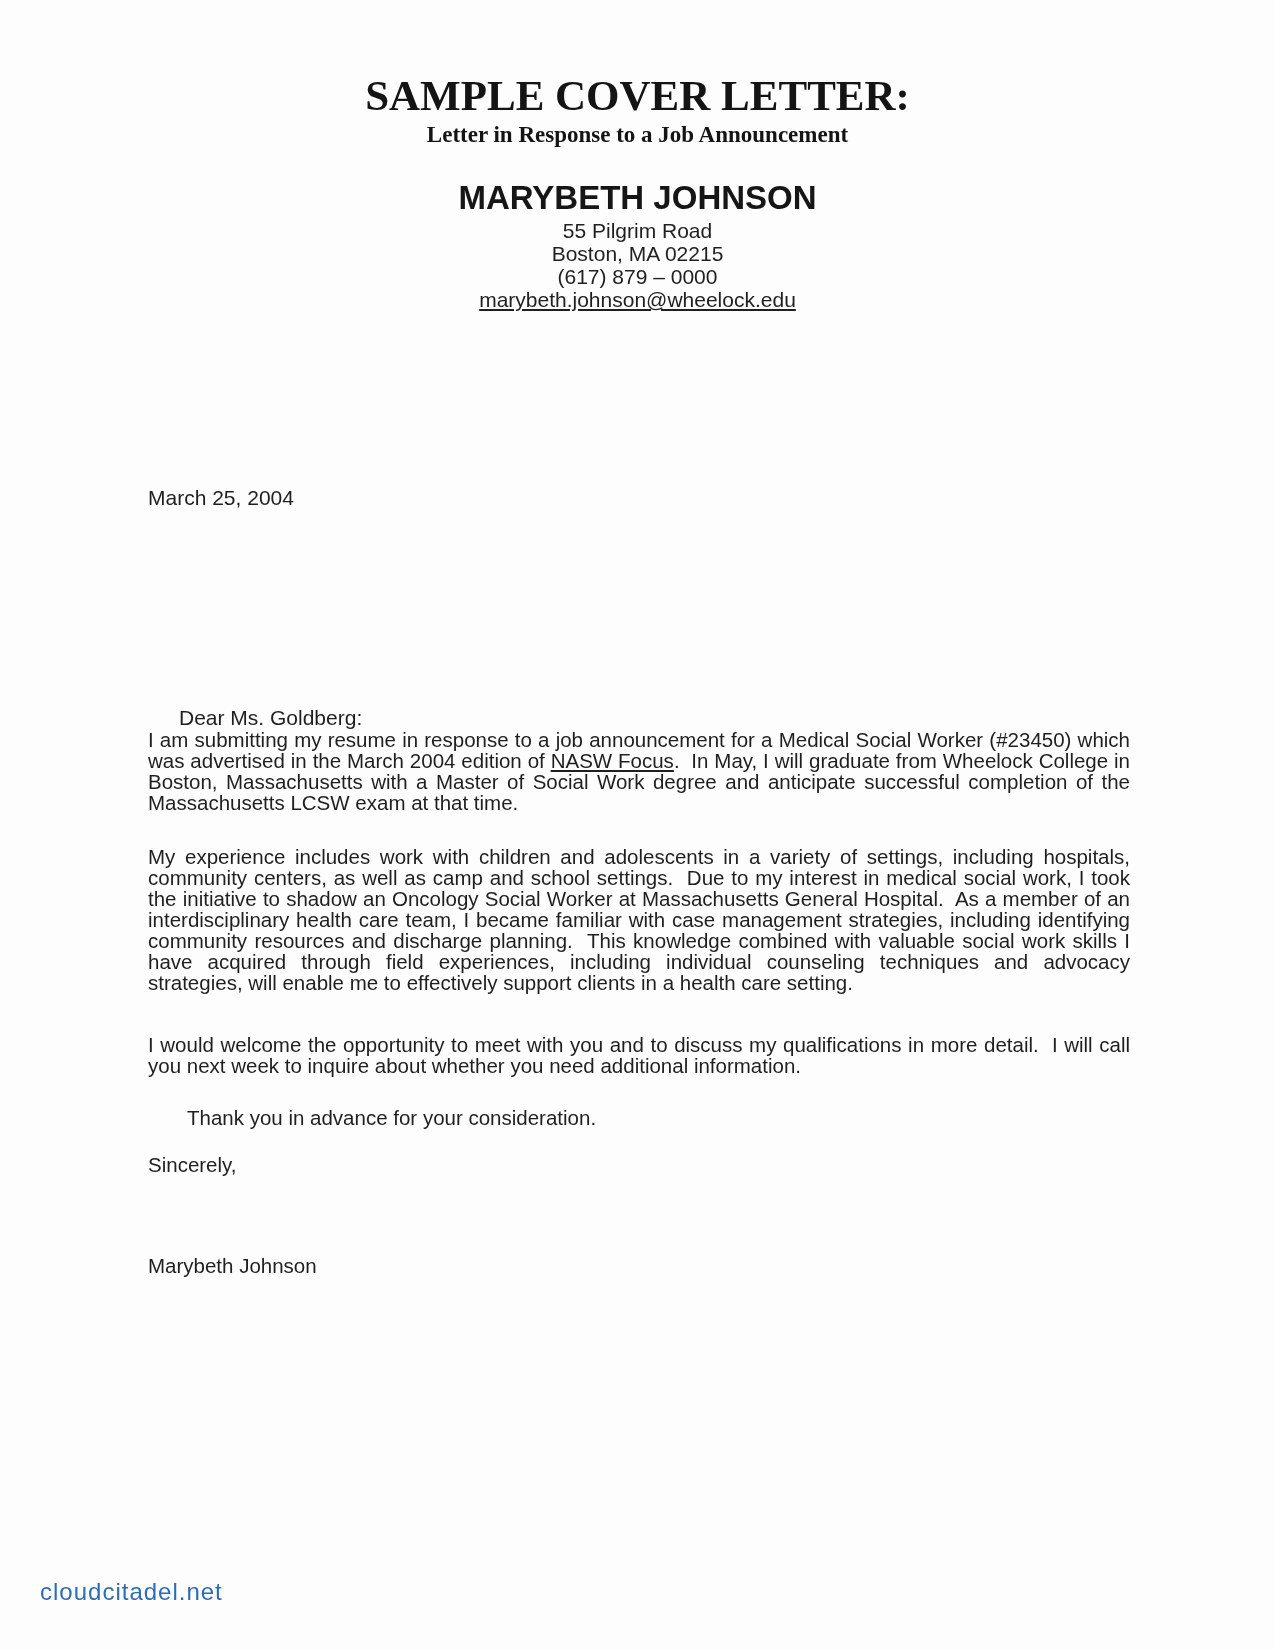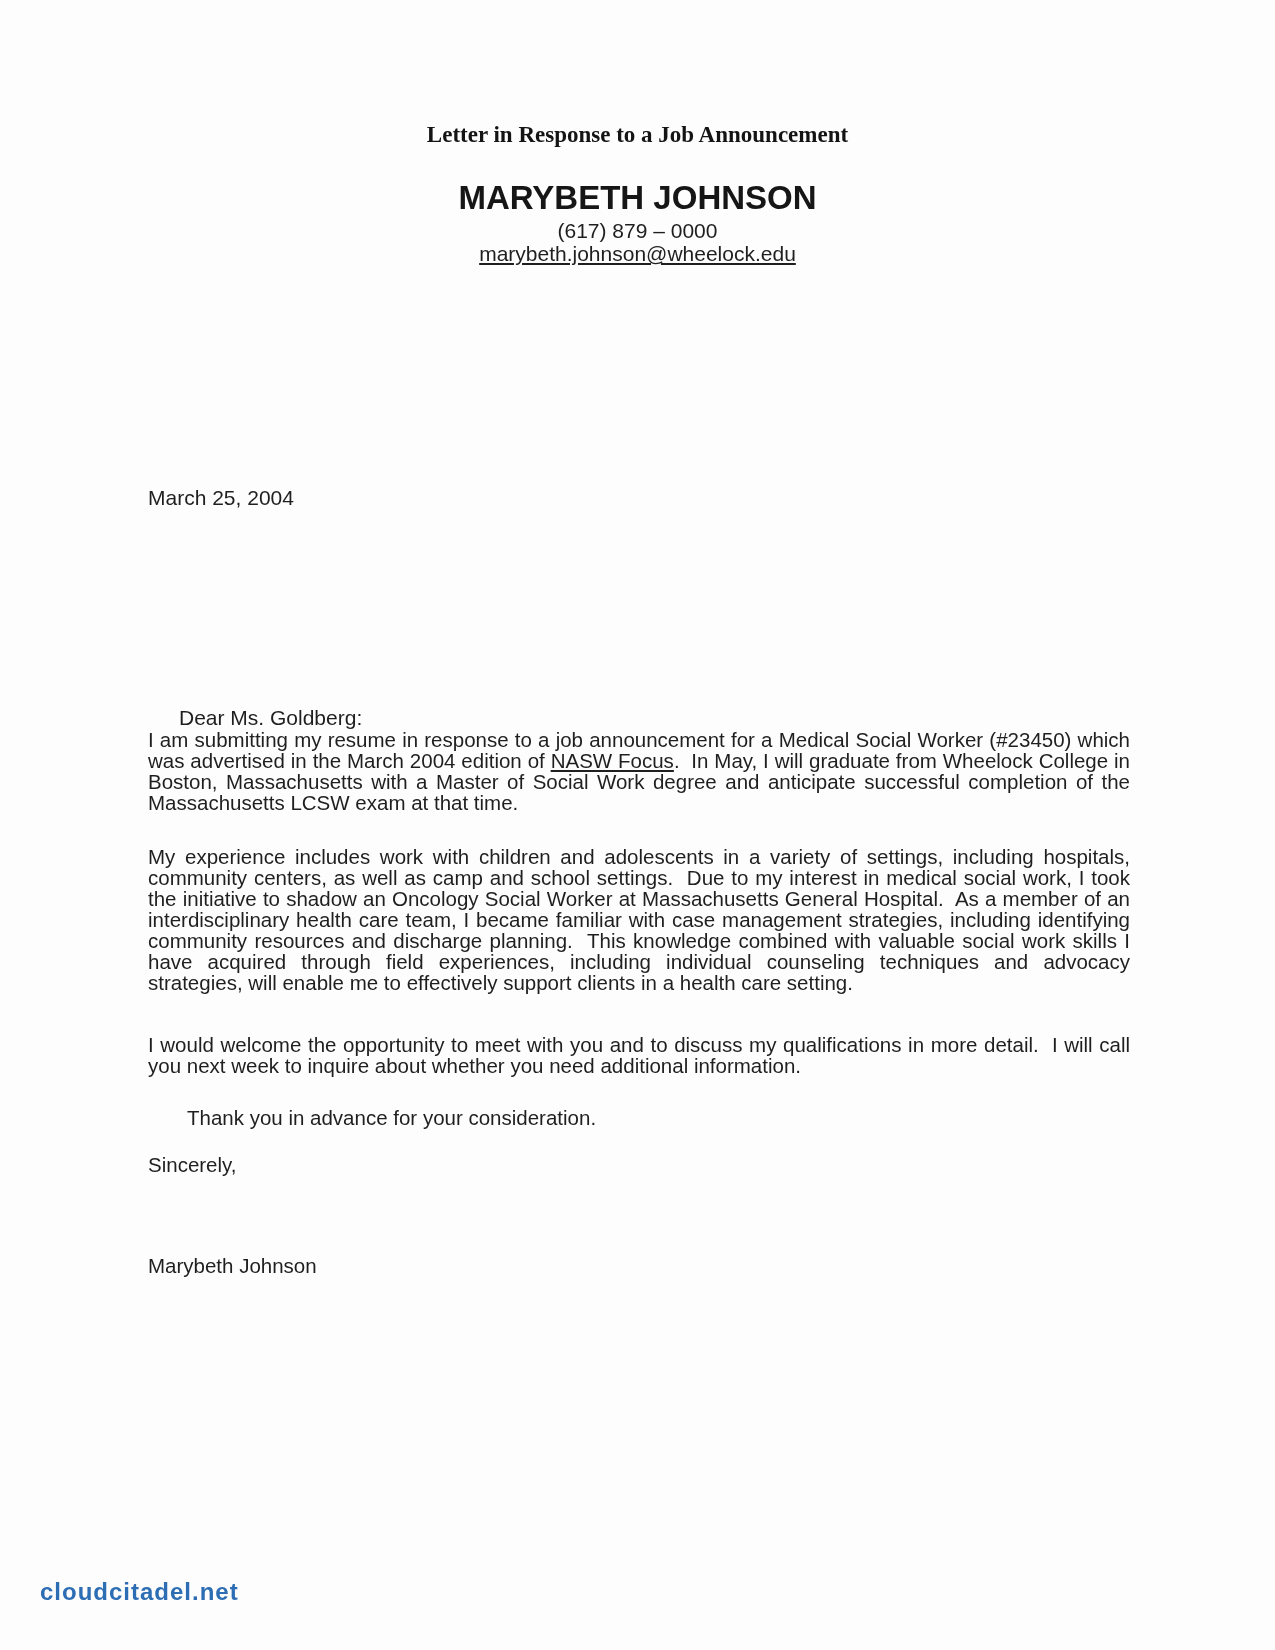--- a/index.html
+++ b/index.html
@@ -73,34 +73,37 @@
   .para-3 { top: 1034px; }
   .thanks  { top: 1106px; left: 148px; font-size: 20.5px; margin-left: 39px; }
   .closing { top: 1153px; left: 148px; font-size: 20.5px; }
   .signature { top: 1254px; left: 148px; font-size: 20.5px; }
   .u { text-decoration: underline; }
 
   
   .watermark {
     top: 1578px; left: 40px;
     font-size: 24px;
-    font-weight: 700;
+    font-weight: 400;
     letter-spacing: 1px;
     color: #2d6db4;
   }
 </style>
 </head>
 <body>
 
 <div class="page">
 
+  <div class="abs doc-title-1">SAMPLE COVER LETTER:</div>
   <div class="abs doc-title-2">Letter in Response to a Job Announcement</div>
 
   <div class="abs sender-name">MARYBETH JOHNSON</div>
   <div class="abs sender-block">
+    <div>55 Pilgrim Road</div>
+    <div>Boston, MA 02215</div>
     <div>(617) 879 – 0000</div>
     <div class="email">marybeth.johnson@wheelock.edu</div>
   </div>
 
   <div class="abs date-line">March 25, 2004</div>
 
 
   <div class="abs salutation">Dear Ms. Goldberg:</div>
 
   <div class="abs body-para para-1"><span>I am submitting my resume in response to a job announcement for a Medical Social Worker (#23450) which was advertised in the March 2004 edition of </span><span class="u">NASW Focus</span><span>.  In May, I will graduate from Wheelock College in Boston, Massachusetts with a Master of Social Work degree and anticipate successful completion of the Massachusetts LCSW exam at that time.</span></div>

